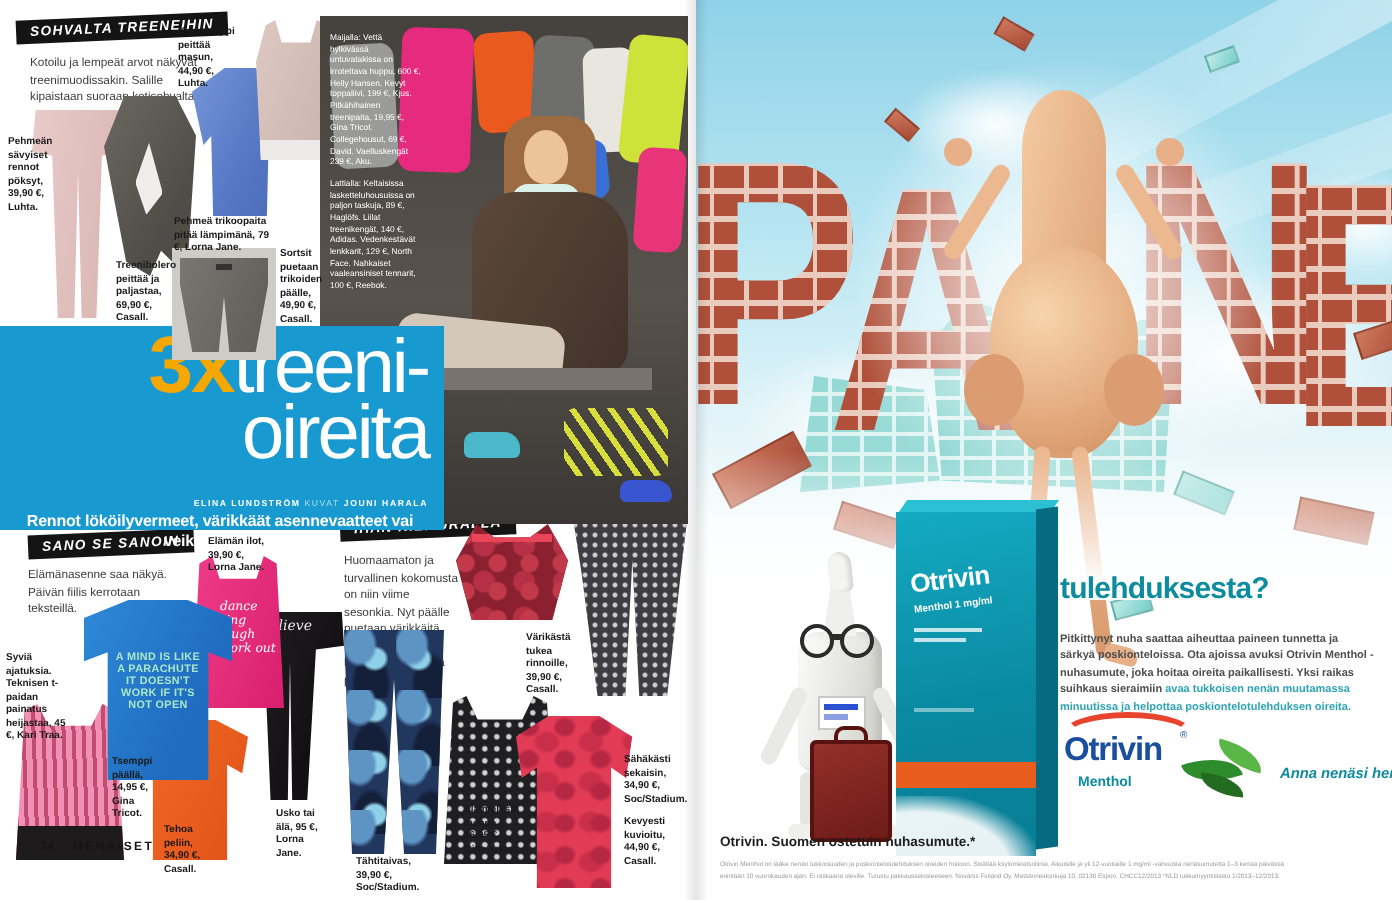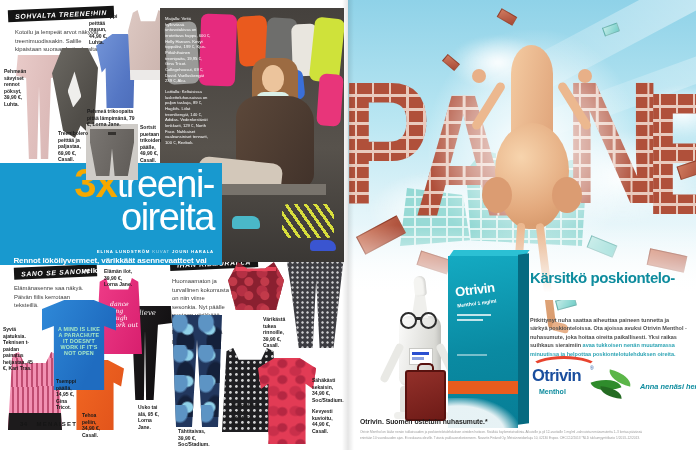--- a/index.html
+++ b/index.html
@@ -360,21 +360,22 @@
         <div class="box-brand">Otrivin</div>
         <div class="box-variant">Menthol 1 mg/ml</div>
         <div class="box-line" style="left:9px;top:58px;width:34px;"></div>
         <div class="box-line" style="left:9px;top:63px;width:26px;"></div>
         <div class="box-line" style="left:9px;top:98px;width:30px;opacity:.6;"></div>
         <div class="box-orange"></div>
         <div class="box-swoosh"></div>
       </div>
 
       <div class="ad-headline">
-        <span>Kärsitkö poskiontelo-</span><br>
+        <br>
+        <span>tulehduksesta?</span>
       </div>
       <p class="ad-body">
         <span>Pitkittynyt nuha saattaa aiheuttaa paineen tunnetta ja särkyä poskionteloissa. Ota ajoissa avuksi Otrivin Menthol -nuhasumute, joka hoitaa oireita paikallisesti. Yksi raikas suihkaus sieraimiin</span>
         <span class="hl">avaa tukkoisen nenän muutamassa minuutissa ja helpottaa poskiontelotulehduksen oireita.</span>
       </p>
 
       <div class="logo-block">
         <div class="logo-arc"></div>
         <div class="logo-brand">Otrivin</div>
         <div class="logo-reg">®</div>

